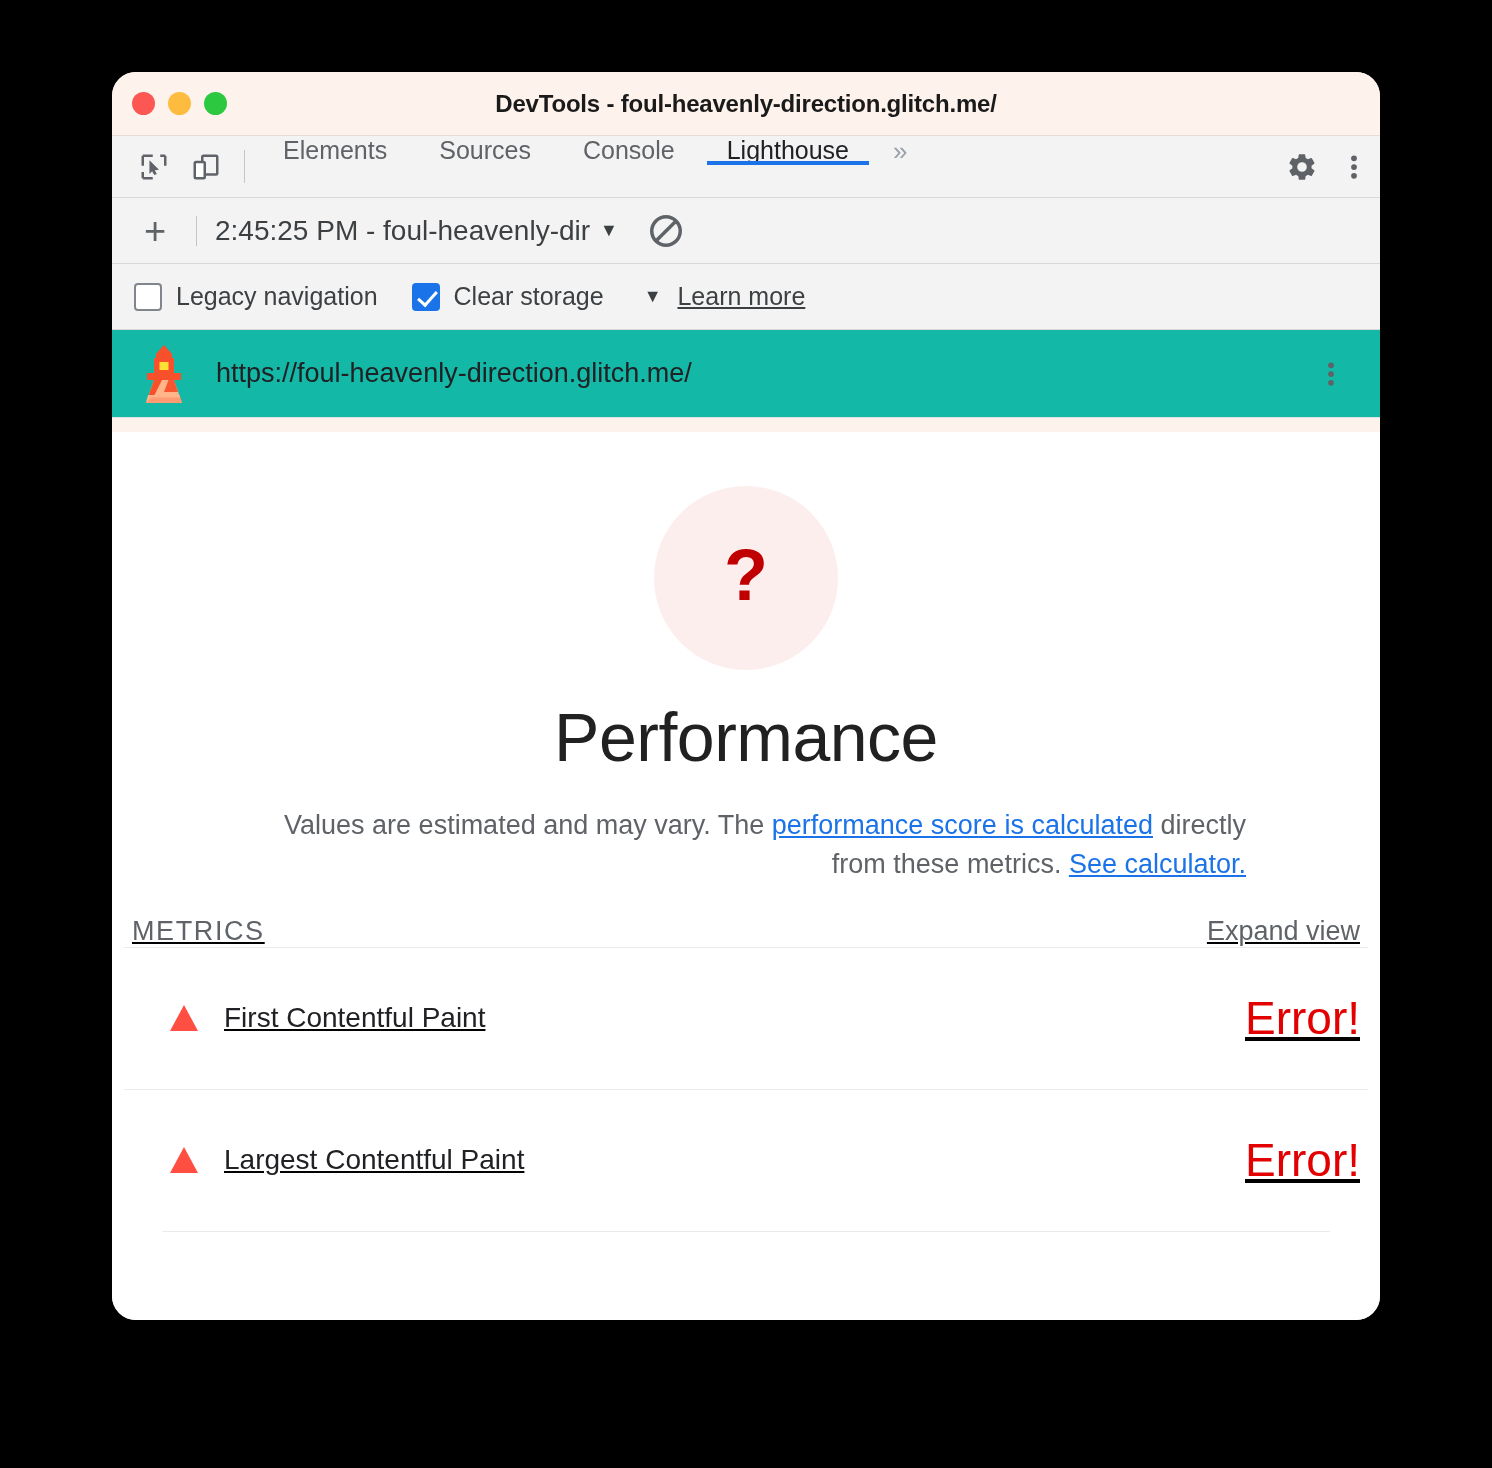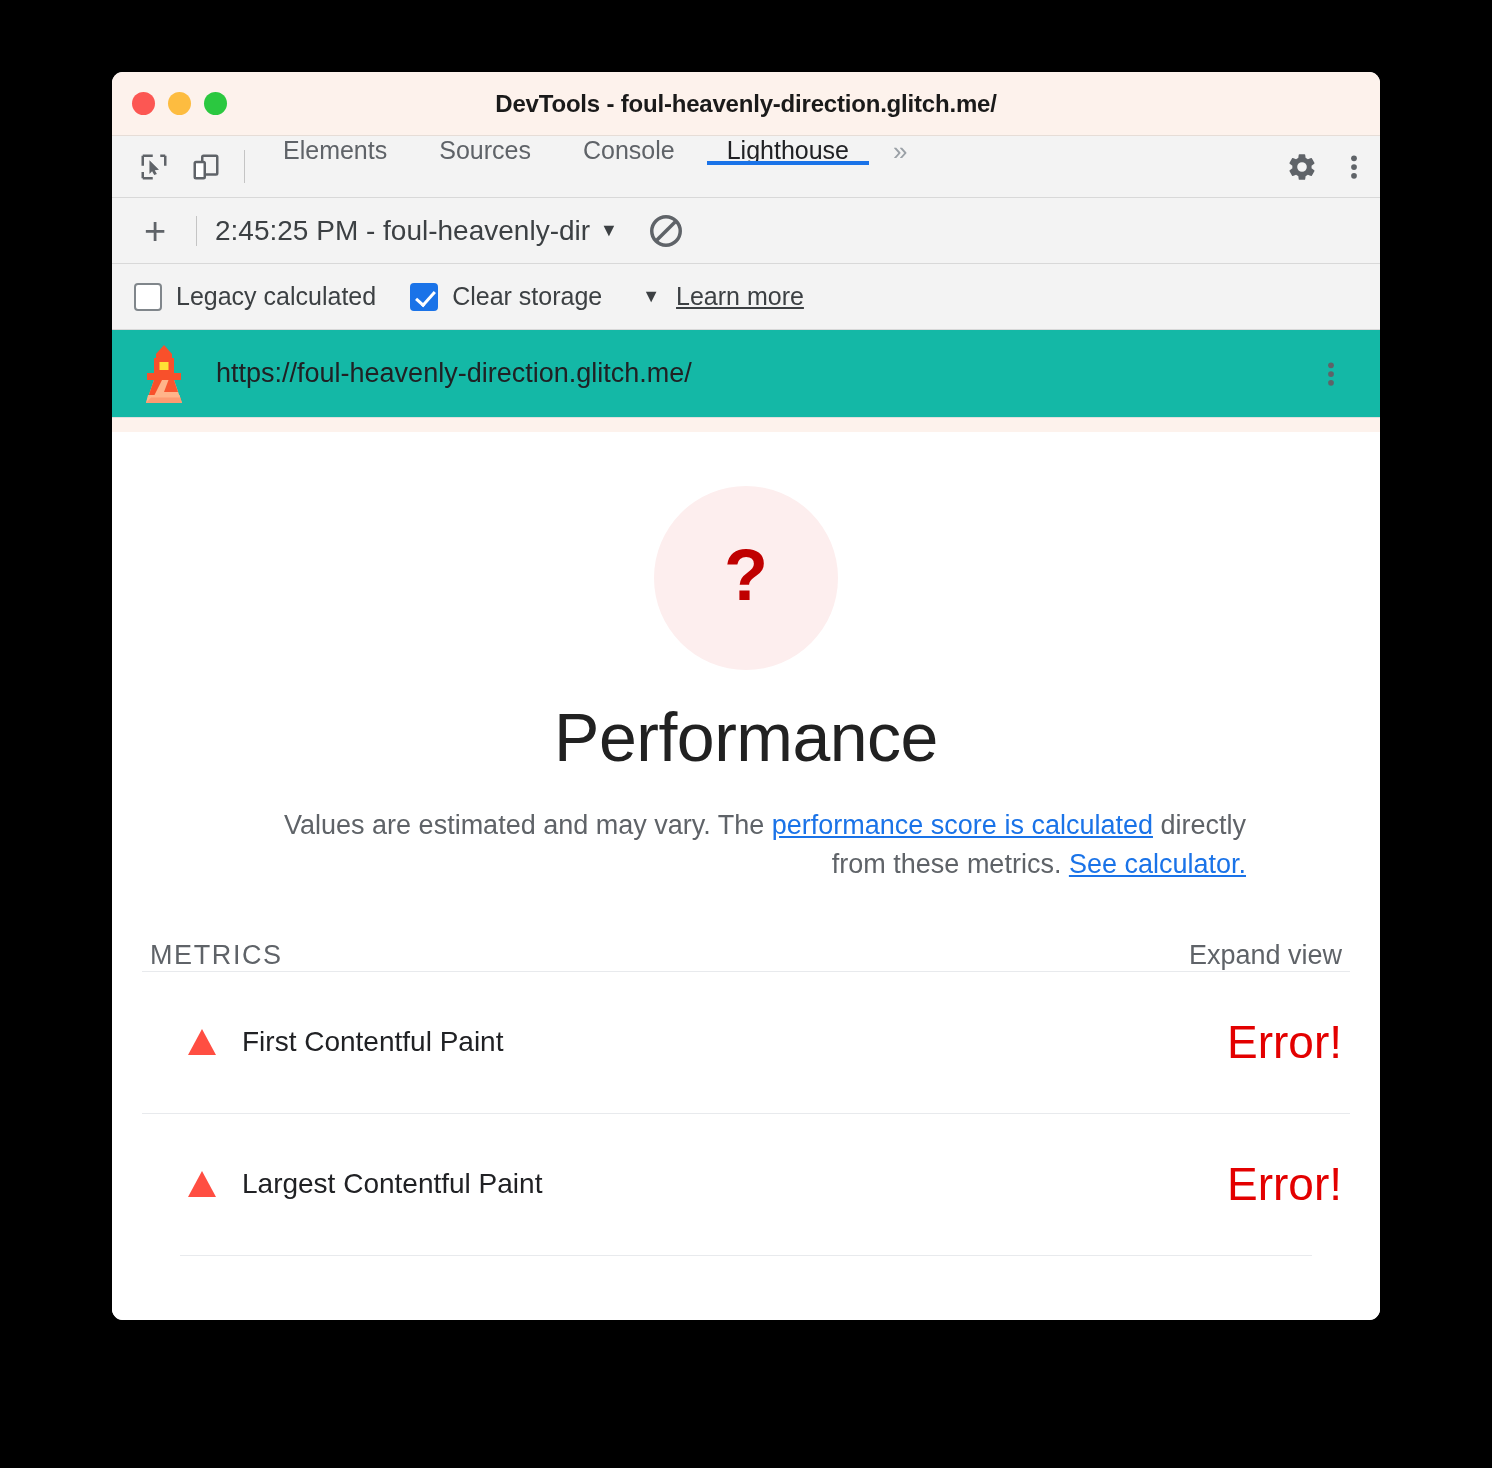--- a/index.html
+++ b/index.html
@@ -13,21 +13,21 @@
   }
 
   
   .window {
     position: absolute;
     left: 112px;
     top: 72px;
     width: 1268px;
     height: 1248px;
     background: #ffffff;
-    border-radius: 11px;
+    border-radius: 24px;
     overflow: hidden;
     display: flex;
     flex-direction: column;
   }
 
   
   .titlebar {
     height: 64px;
     background: #fdf2ec;
     display: flex;
@@ -287,22 +287,23 @@
     font-size: 27px;
     color: #5f6368;
     text-align: right;
     line-height: 1.44;
     max-width: 1000px;
   }
   .cat-desc a { color: #1a73e8; text-decoration: underline; }
 
   .metrics-wrap {
     width: 100%;
-    padding: 0 30px;
-    margin-top: 56px;
+    padding: 0 12px;
+    margin-top: 32px;
+    text-decoration: underline;
   }
   .metrics-head {
     display: flex;
     align-items: baseline;
     justify-content: space-between;
     padding: 0 8px 0 8px;
   }
   .metrics-label {
     font-size: 27px;
     color: #5f6368;
@@ -432,21 +433,21 @@
           <circle cx="12" cy="12" r="9" fill="none" stroke="#5f6368" stroke-width="2.2"></circle>
           <line x1="5.8" y1="18.2" x2="18.2" y2="5.8" stroke="#5f6368" stroke-width="2.2"></line>
         </svg>
       </span>
     </div>
   </div>
 
   <div class="lh-settings">
     <label class="setting">
       <span class="cb"></span>
-      <span>Legacy calculated</span>
+      <span>Legacy navigation</span>
     </label>
     <label class="setting">
       <span class="cb checked"></span>
       <span>Clear storage</span>
     </label>
     <span class="throttle-caret">▼</span>
     <a class="learn-more" href="#">Learn more</a>
   </div>
 
   <div class="report-url">

